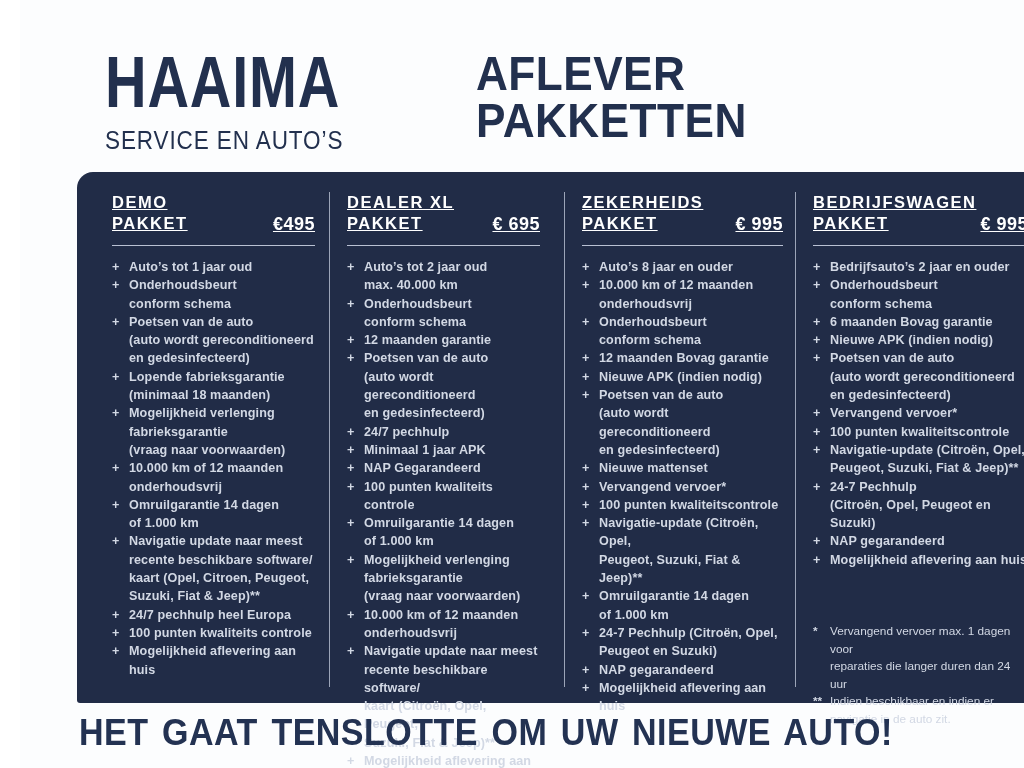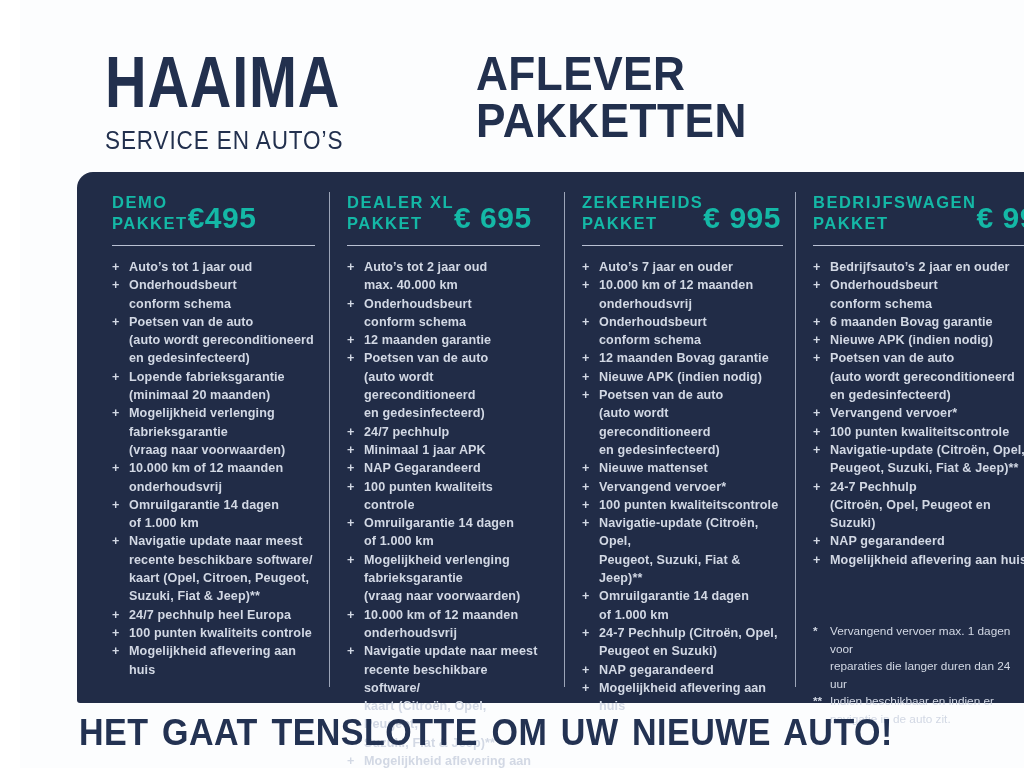--- a/index.html
+++ b/index.html
@@ -20,23 +20,23 @@
   .panel{position:absolute;left:57px;top:172px;right:0;height:531px;background:#212c47;
          border-radius:16px 0 0 3px;display:flex;box-sizing:border-box;
          padding:20px 0 16px 0;color:#d2d8e4;}
   .col{box-sizing:border-box;display:flex;flex-direction:column;}
   .col-0{width:253px;padding:0 14px 0 35px;}
   .col-1{width:235px;padding:0 24px 0 17px;}
   .col-2{width:231px;padding:0 12px 0 17px;}
   .col-3{width:248px;padding:0 16px 0 17px;}
   .col:not(:last-child){border-right:1px solid rgba(198,206,222,.75);}
 
-  .col-head{display:flex;align-items:flex-end;color:#14b8a6;}
+  .col-head{display:flex;justify-content:space-between;align-items:flex-end;color:#ffffff;text-decoration:underline;}
   .col-name{font-size:16.5px;font-weight:700;letter-spacing:1.5px;line-height:21px;}
-  .col-price{font-size:30px;font-weight:700;line-height:1;letter-spacing:.5px;
+  .col-price{font-size:18px;font-weight:700;line-height:1;letter-spacing:.5px;
              white-space:nowrap;margin-bottom:1px;}
   .rule{border-top:1.5px solid rgba(202,210,226,.9);margin:11px 0 12px 0;}
 
   .items{margin:0;padding:0;list-style:none;}
   .item{display:flex;font-size:12.6px;font-weight:700;line-height:18.3px;letter-spacing:.1px;}
   .plus{width:17px;flex:none;}
   .item-lines{flex:1;}
 
   .fnotes{margin-top:54px;font-size:11.8px;font-weight:400;line-height:17.5px;}
   .fn{display:flex;}
@@ -92,21 +92,21 @@
             <div class="item-lines">
               <div>Poetsen van de auto</div>
               <div>(auto wordt gereconditioneerd</div>
               <div>en gedesinfecteerd)</div>
             </div>
           </li>
           <li class="item">
             <span class="plus">+</span>
             <div class="item-lines">
               <div>Lopende fabrieksgarantie</div>
-              <div>(minimaal 20 maanden)</div>
+              <div>(minimaal 18 maanden)</div>
             </div>
           </li>
           <li class="item">
             <span class="plus">+</span>
             <div class="item-lines">
               <div>Mogelijkheid verlenging</div>
               <div>fabrieksgarantie</div>
               <div>(vraag naar voorwaarden)</div>
             </div>
           </li>
@@ -260,21 +260,21 @@
             <div>ZEKERHEIDS</div>
             <div>PAKKET</div>
           </div>
           <div class="col-price">€ 995</div>
         </div>
         <div class="rule"></div>
         <ul class="items">
           <li class="item">
             <span class="plus">+</span>
             <div class="item-lines">
-              <div>Auto’s 7 jaar en ouder</div>
+              <div>Auto’s 8 jaar en ouder</div>
             </div>
           </li>
           <li class="item">
             <span class="plus">+</span>
             <div class="item-lines">
               <div>10.000 km of 12 maanden</div>
               <div>onderhoudsvrij</div>
             </div>
           </li>
           <li class="item">

